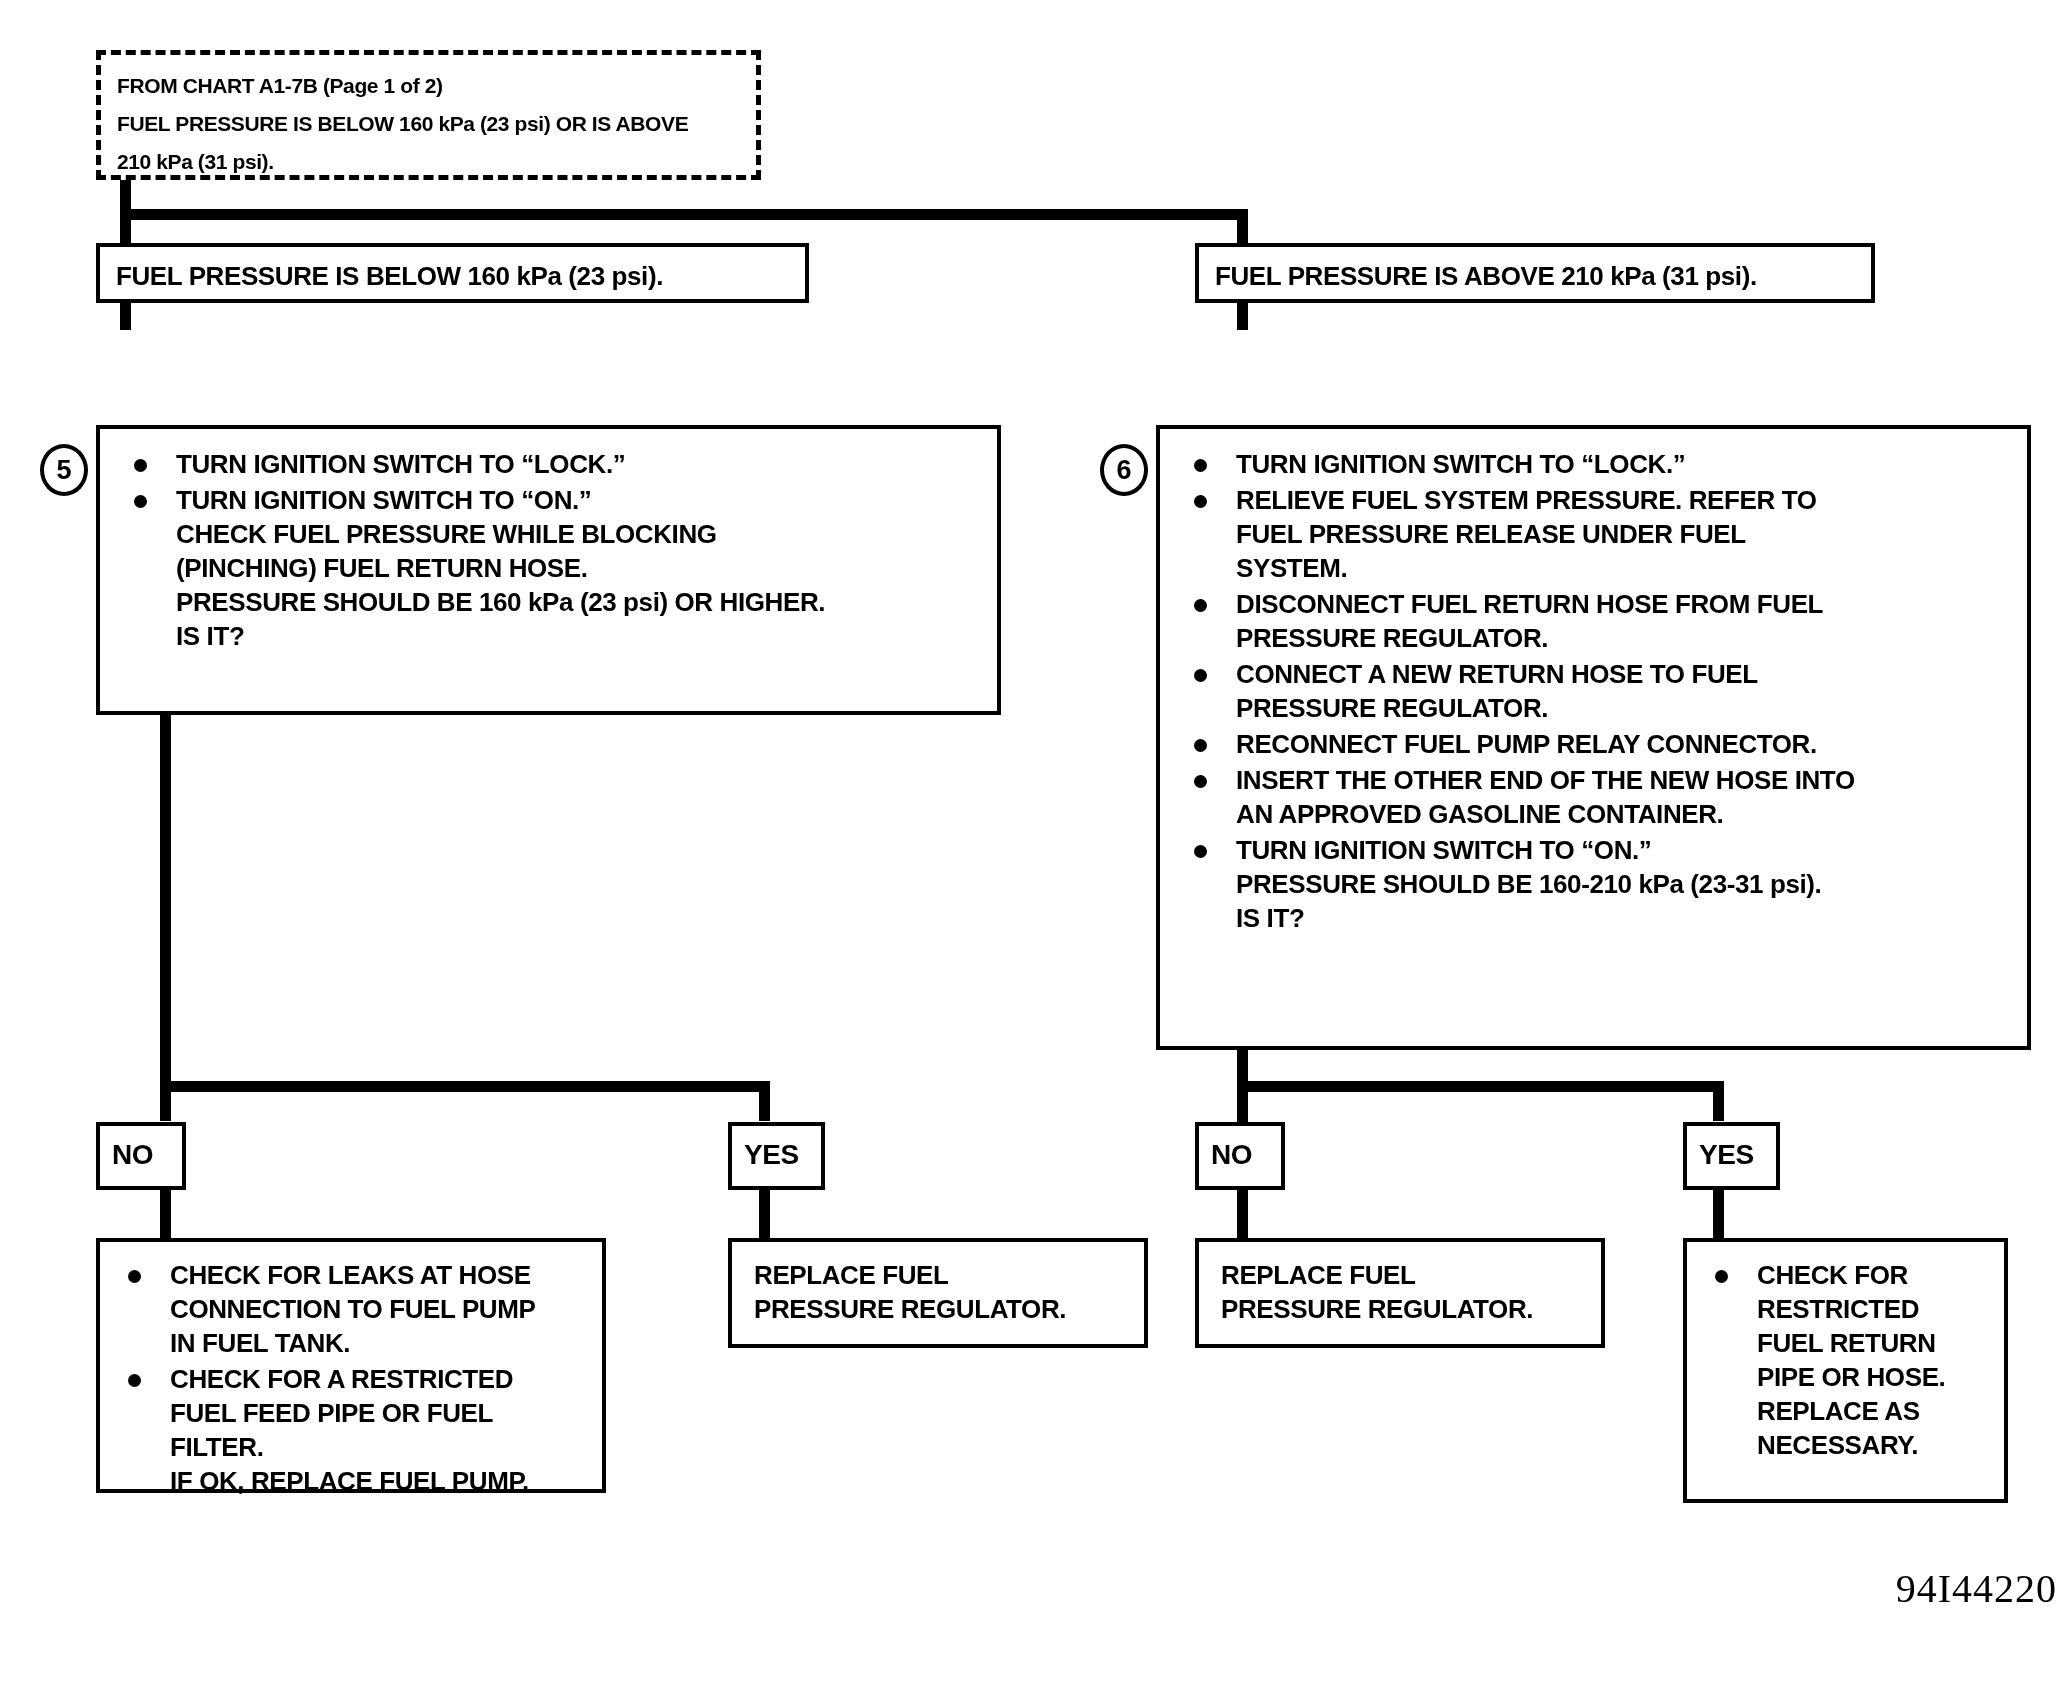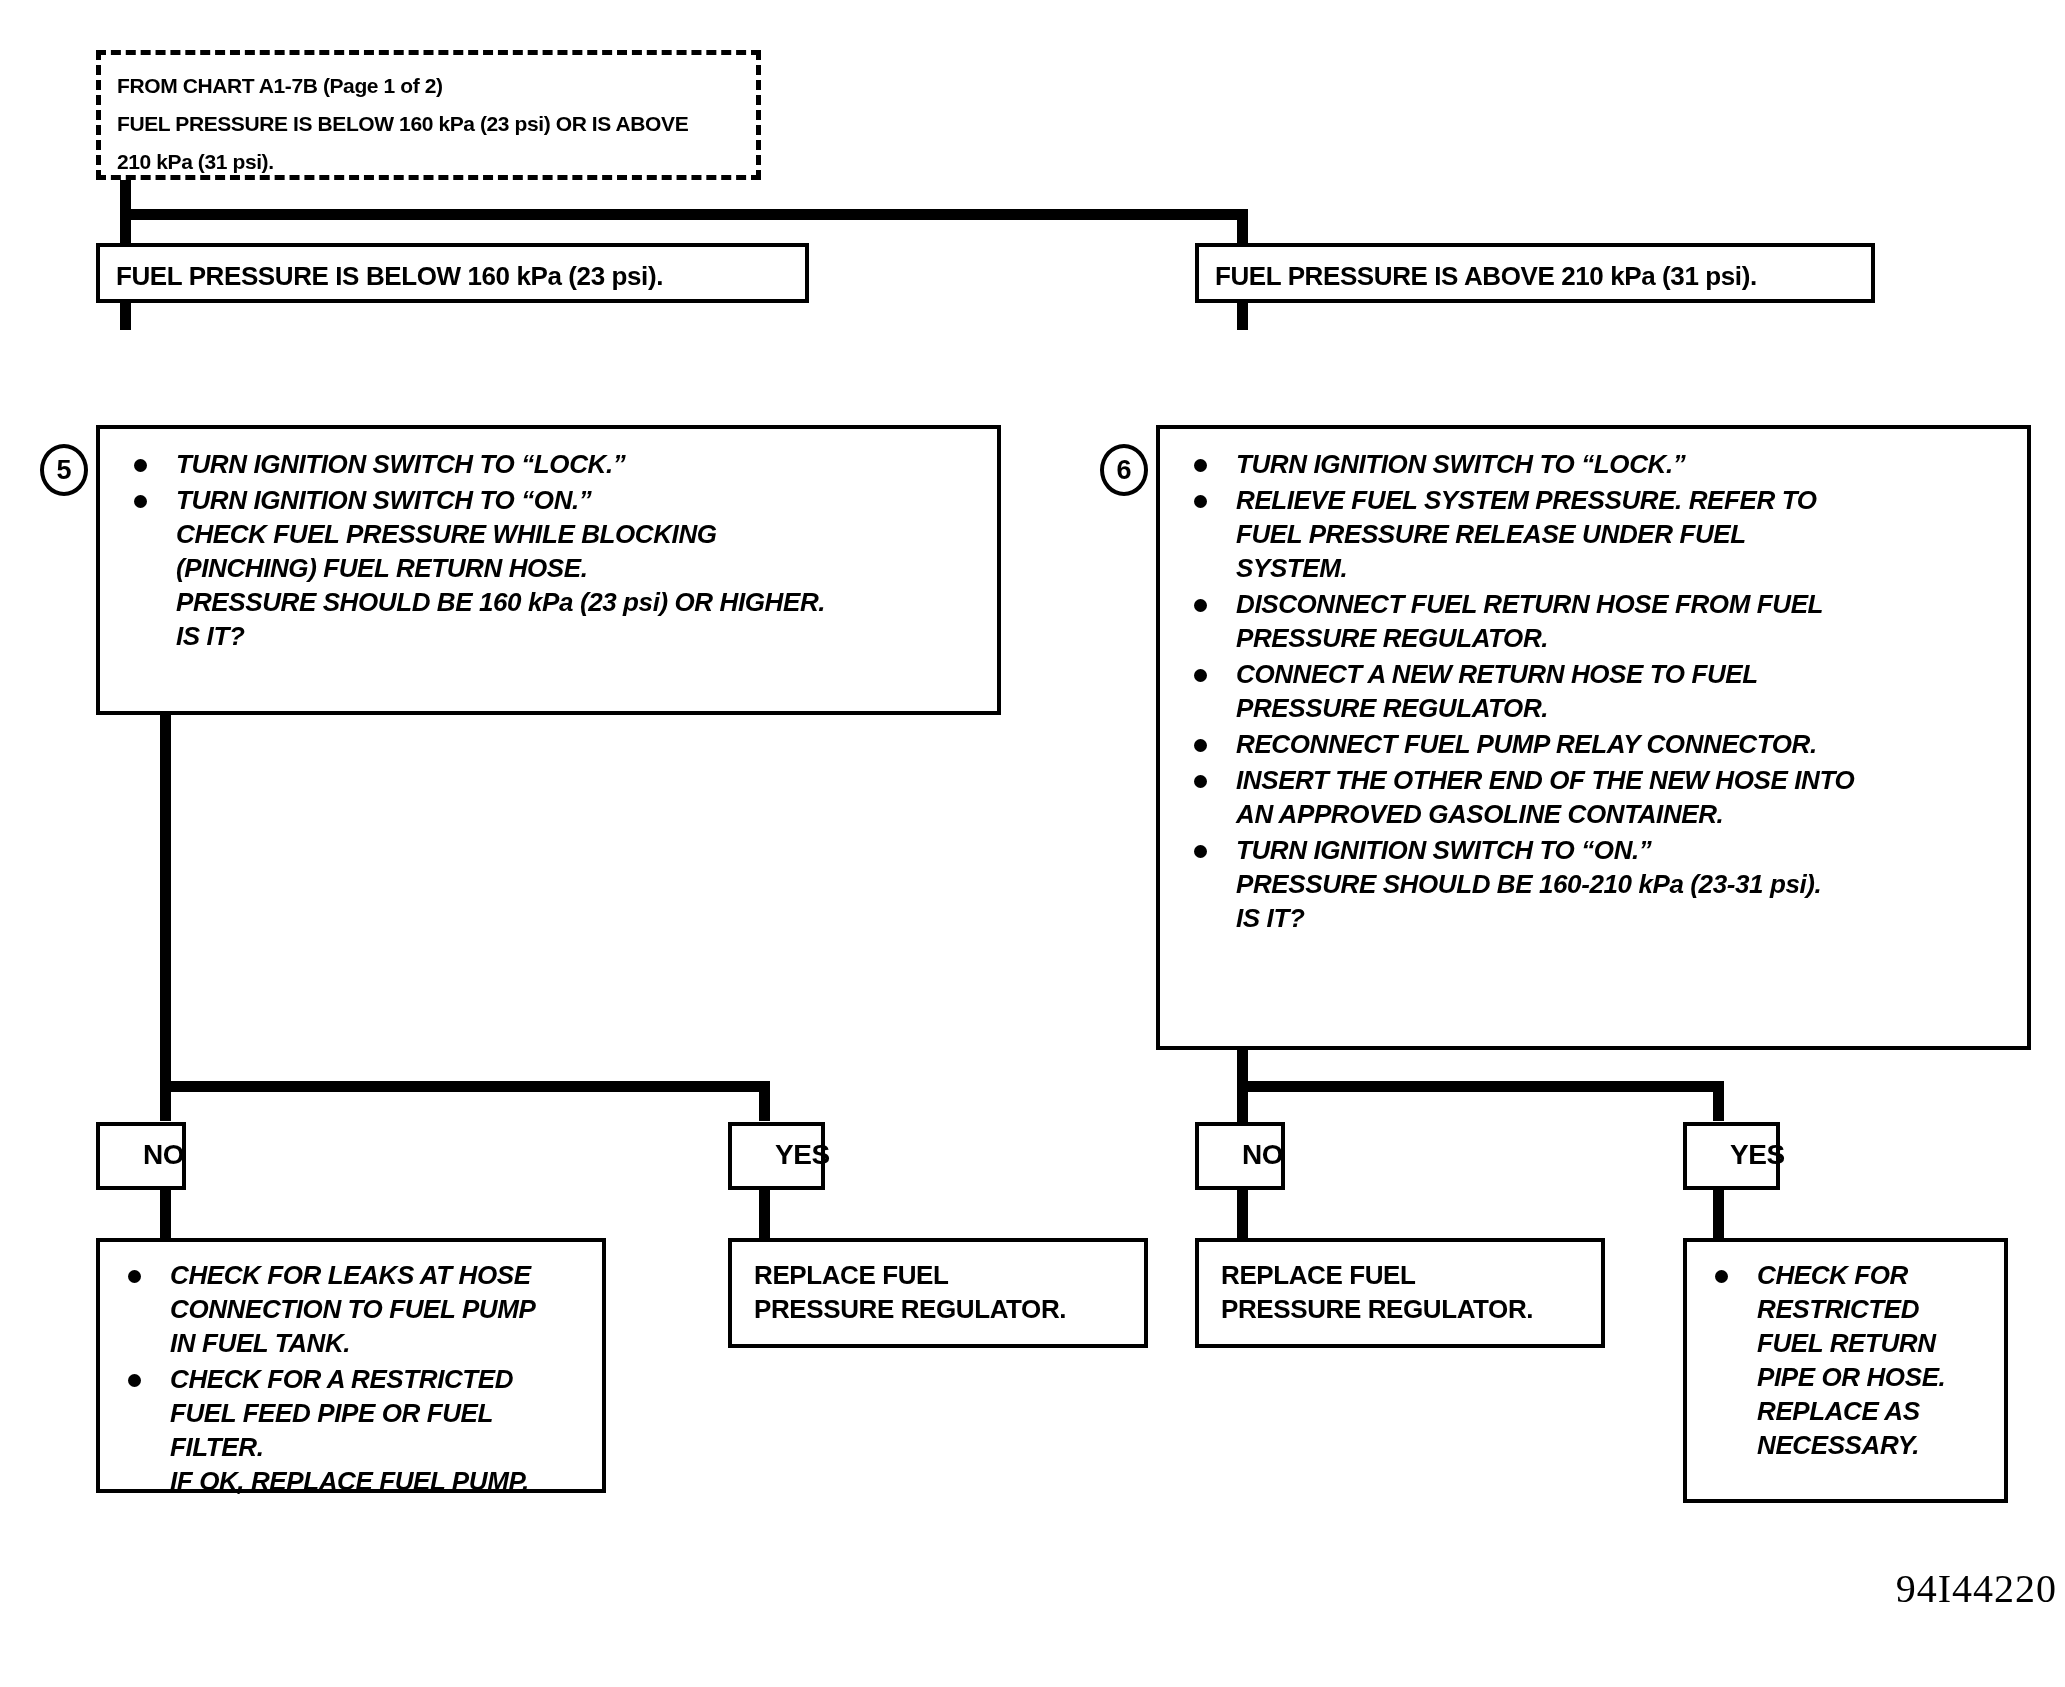--- a/index.html
+++ b/index.html
@@ -77,21 +77,20 @@
   }
   ul.steps {
     list-style: none;
     margin: 0;
     padding: 0;
   }
   ul.steps > li {
     position: relative;
     padding-left: 54px;
     margin-bottom: 2px;
-    font-style: italic;
   }
   ul.steps > li .bullet {
     position: absolute;
     left: 12px;
     top: 12px;
     width: 13px;
     height: 13px;
     border-radius: 50%;
     background: #000000;
   }
@@ -123,21 +122,20 @@
   }
 
   
   .yn-box {
     border-width: 4px;
   }
   .yn-box .txt {
     font-size: 28px;
     line-height: 30px;
     padding: 14px 0 0 12px;
-    margin-left: 31px;
   }
 
   
   .res-box .body { padding: 16px 10px 10px 16px; }
   .res-box .plain {
     font-family: "Liberation Sans", sans-serif;
     font-weight: bold;
     font-size: 26px;
     line-height: 34px;
     letter-spacing: -0.4px;

